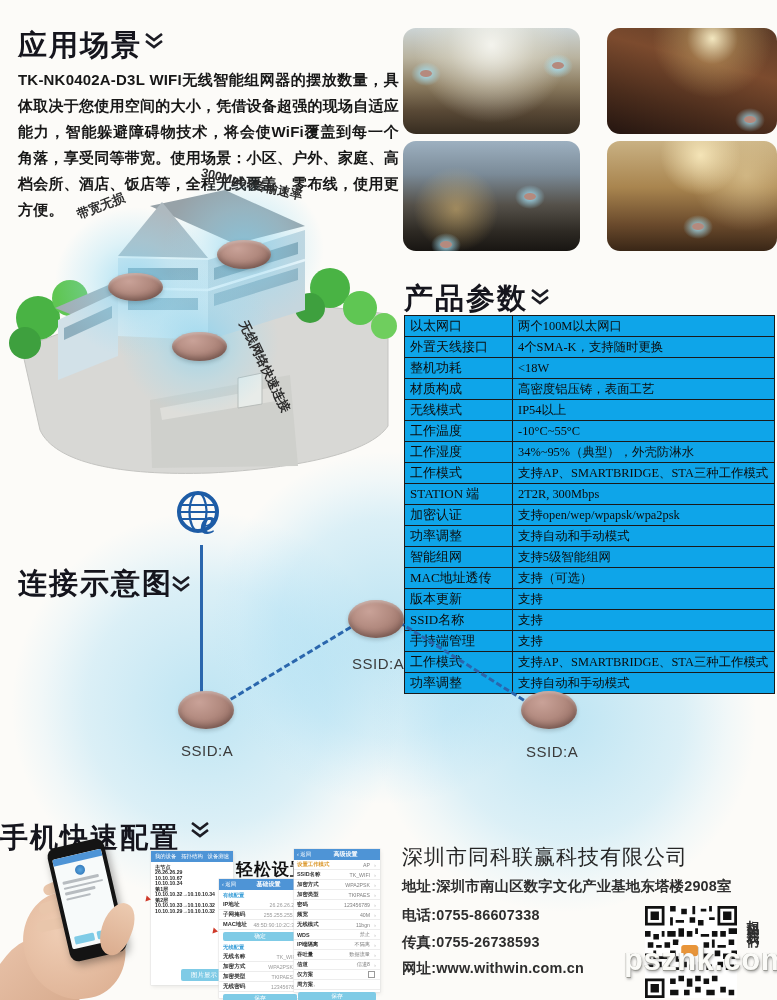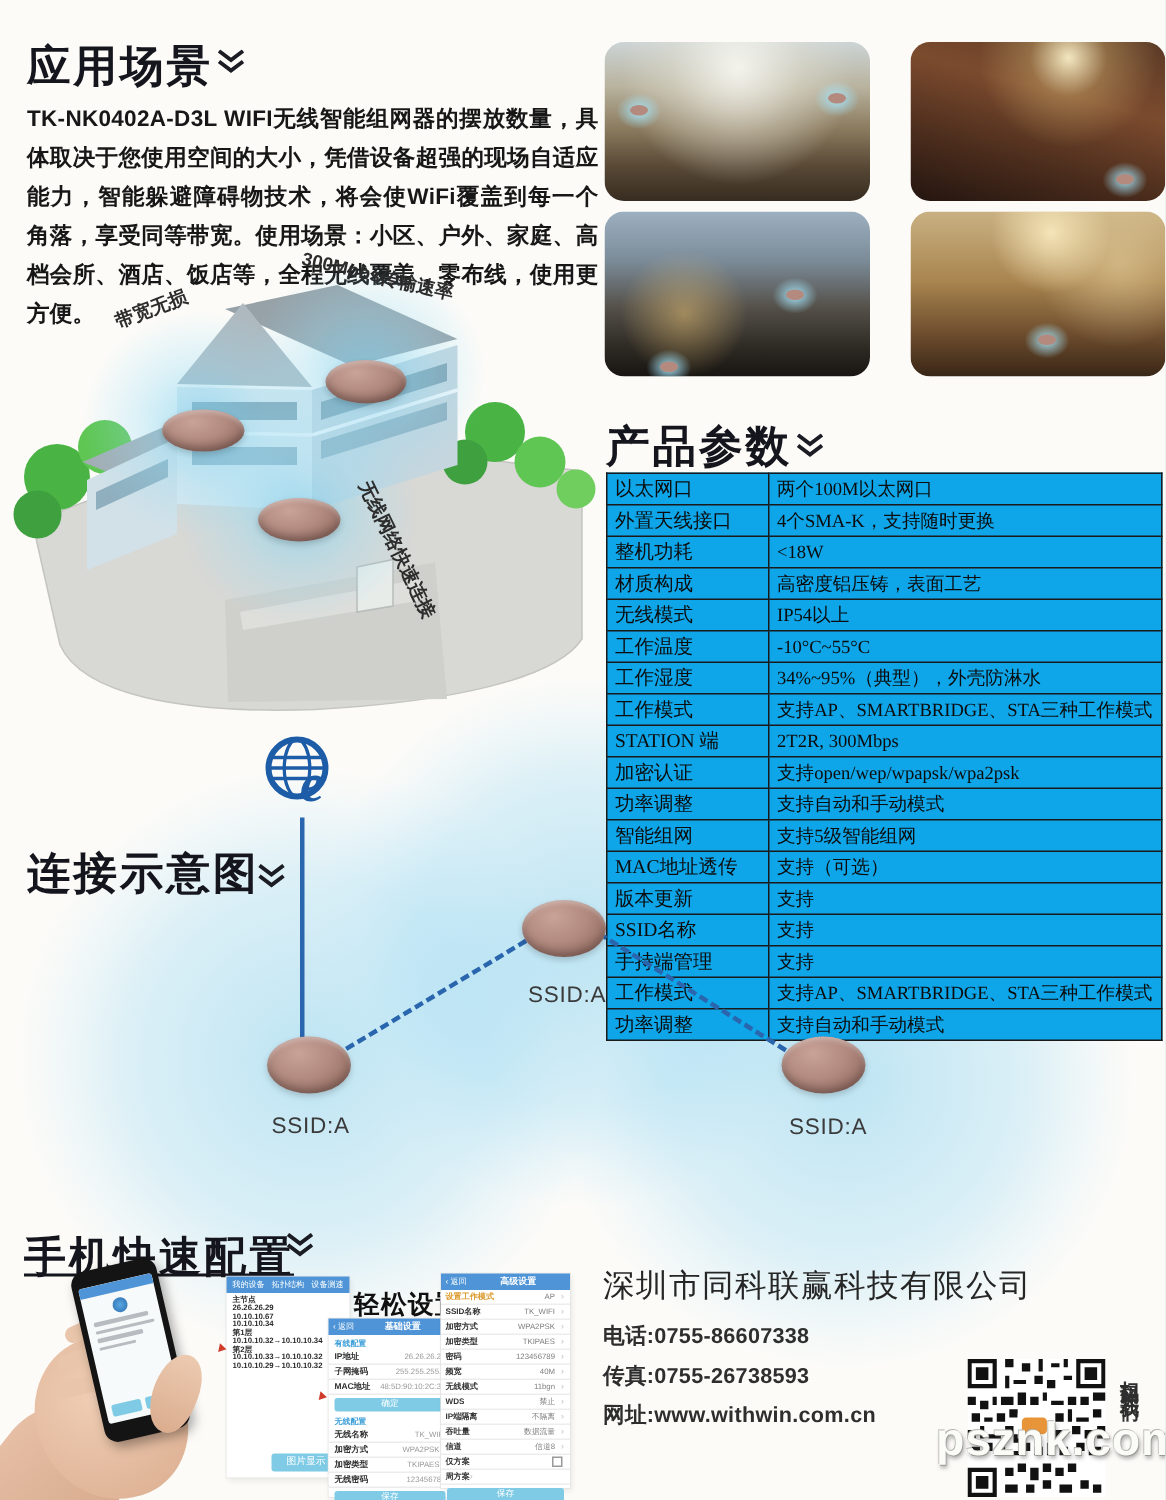--- a/index.html
+++ b/index.html
@@ -4,21 +4,21 @@
 <style>
   html,body{margin:0;padding:0;background:#e8e8e6;}
   #page{position:relative;width:777px;height:1000px;margin:0 auto;background:#fcfbf8;
         overflow:hidden;font-family:"Liberation Sans","DejaVu Sans",sans-serif;color:#1a1a1a;}
 
   
   .hd{position:absolute;font-weight:bold;color:#15151d;letter-spacing:2px;line-height:1;}
   .hd1{left:18px;top:12px;font-size:29px;}
   .hd2{left:404px;top:260px;font-size:29px;}
   .hd3{left:18px;top:545px;font-size:29px;}
-  .hd4{left:16px;top:801px;font-size:28px;text-decoration:underline;}
+  .hd4{left:0;top:801px;font-size:28px;}
   .chev{position:absolute;z-index:3;}
   .chevA{left:143px;top:33px;}
   .chevB{left:529px;top:289px;}
   .chevC{left:170px;top:576px;}
   .chevD{left:189px;top:822px;}
 
   
   .para{position:absolute;left:18px;top:52px;width:381px;font-size:15px;line-height:1.73;
         font-weight:bold;color:#171717;text-align:justify;letter-spacing:0.2px;}
 
@@ -487,20 +487,21 @@
         <span class="s3l">周方案</span>
       </div>
     <div class="cybtn btn2">保存</div>
   </div>
 
   <span class="rmk" style="left:146px;top:896px"></span>
   <span class="rmk" style="left:213px;top:928px"></span>
 
   <div class="company">
     <div class="cname">深圳市同科联赢科技有限公司</div>
+    <div class="cline caddr">地址:深圳市南山区数字文化产业基地东塔楼2908室</div>
     <div class="cline ctel">电话:0755-86607338</div>
     <div class="cline cfax">传真:0755-26738593</div>
     <div class="cline cweb">网址:www.withwin.com.cn</div>
     <span class="qr">
       <svg width="92" height="92" viewBox="0 0 33 33">
         <rect width="33" height="33" fill="#fff"></rect>
         <g fill="#111">
           <path d="M0 0h7v7H0zM26 0h7v7h-7zM0 26h7v7H0z"></path>
           <path fill="#fff" d="M1 1h5v5H1zM27 1h5v5h-5zM1 27h5v5H1z"></path>
           <path d="M2 2h3v3H2zM28 2h3v3h-3zM2 28h3v3H2z"></path>

